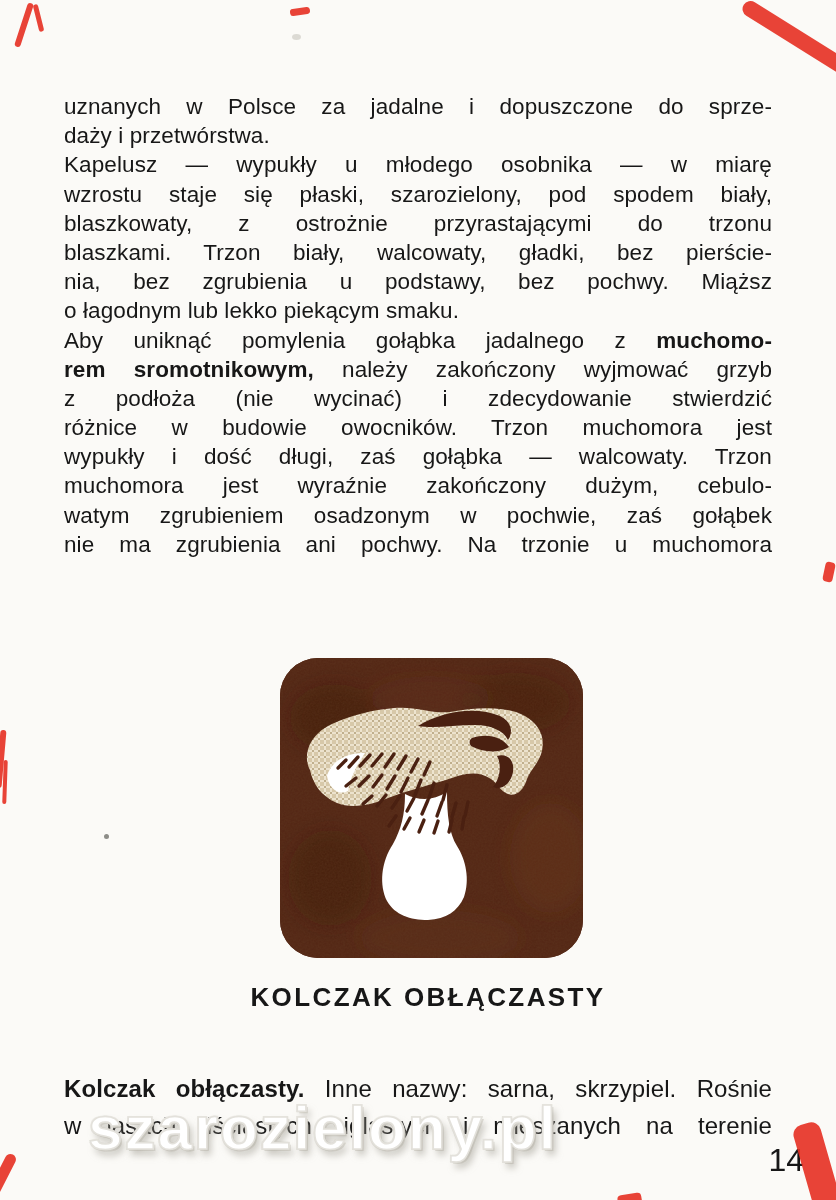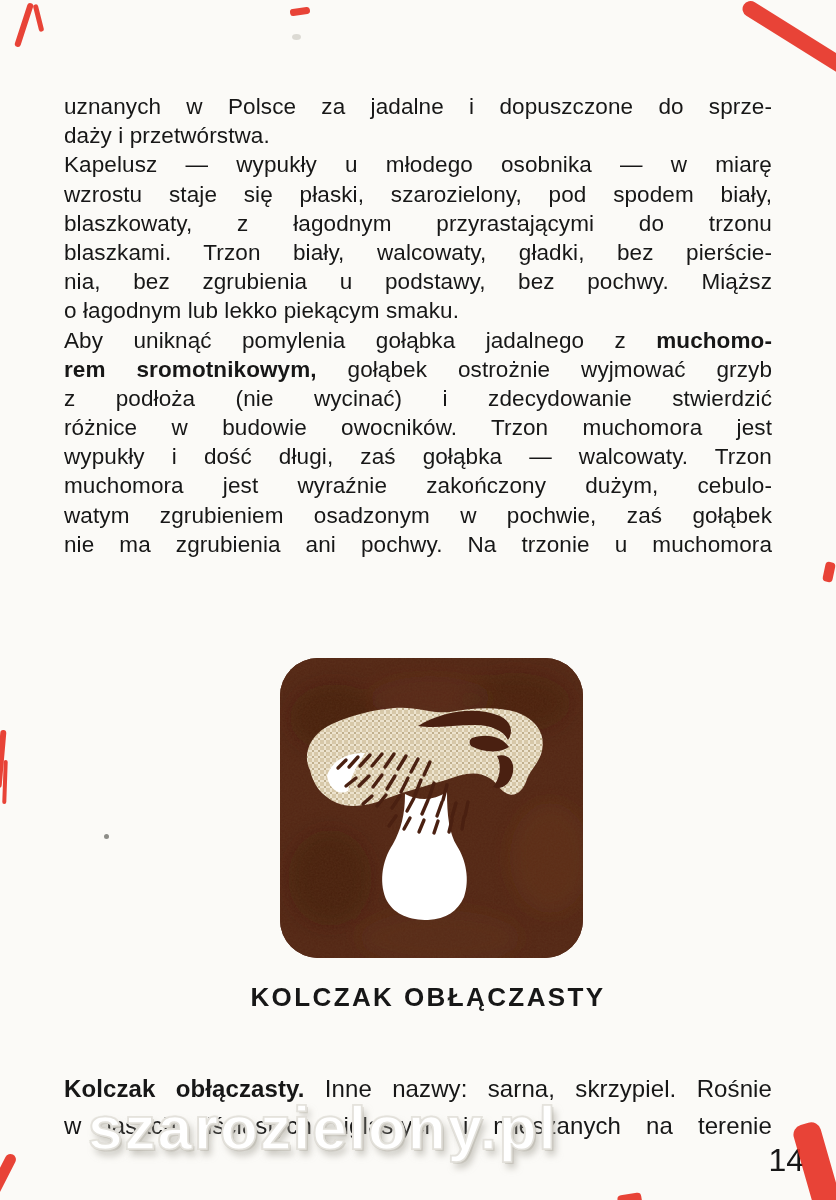--- a/index.html
+++ b/index.html
@@ -83,27 +83,27 @@
 <body>
 
 <div class="page">
 
   <div class="body-text">
     <div class="ln">uznanych w Polsce za jadalne i dopuszczone do sprze-</div>
     <div class="ln end">daży i przetwórstwa.</div>
 
     <div class="ln">Kapelusz — wypukły u młodego osobnika — w miarę</div>
     <div class="ln">wzrostu staje się płaski, szarozielony, pod spodem biały,</div>
-    <div class="ln">blaszkowaty, z łagodnym przyrastającymi do trzonu</div>
+    <div class="ln">blaszkowaty, z ostrożnie przyrastającymi do trzonu</div>
     <div class="ln">blaszkami. Trzon biały, walcowaty, gładki, bez pierście-</div>
     <div class="ln">nia, bez zgrubienia u podstawy, bez pochwy. Miąższ</div>
     <div class="ln end">o łagodnym lub lekko piekącym smaku.</div>
 
     <div class="ln"><span>Aby uniknąć pomylenia gołąbka jadalnego z</span> <span class="b">muchomo-</span></div>
-    <div class="ln"><span class="b">rem sromotnikowym,</span> <span>gołąbek ostrożnie wyjmować grzyb</span></div>
+    <div class="ln"><span class="b">rem sromotnikowym,</span> <span>należy zakończony wyjmować grzyb</span></div>
     <div class="ln">z podłoża (nie wycinać) i zdecydowanie stwierdzić</div>
     <div class="ln">różnice w budowie owocników. Trzon muchomora jest</div>
     <div class="ln">wypukły i dość długi, zaś gołąbka — walcowaty. Trzon</div>
     <div class="ln">muchomora jest wyraźnie zakończony dużym, cebulo-</div>
     <div class="ln">watym zgrubieniem osadzonym w pochwie, zaś gołąbek</div>
     <div class="ln">nie ma zgrubienia ani pochwy. Na trzonie u muchomora</div>
   </div>
 
   <div class="figure">
     <svg width="303" height="300" viewBox="0 0 303 300">

